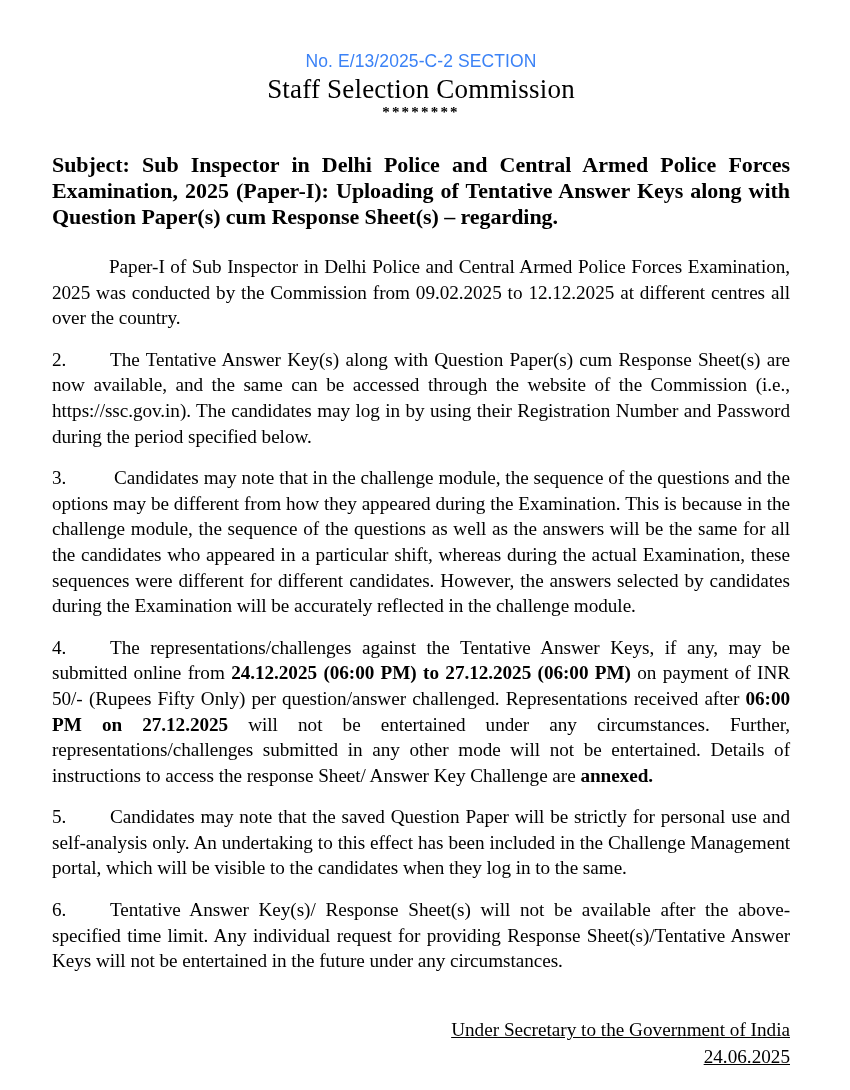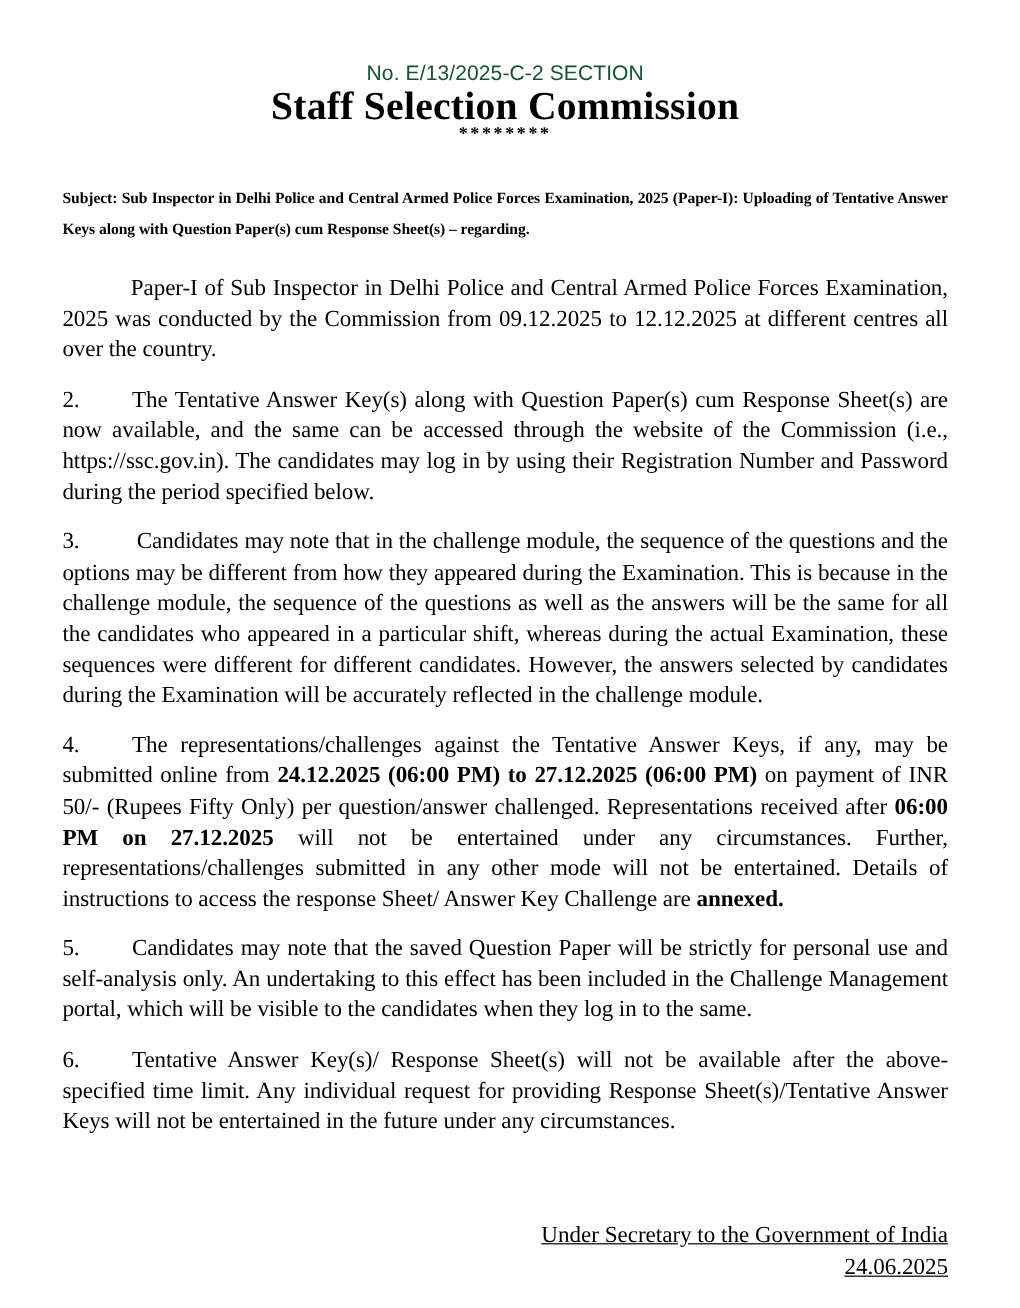--- a/index.html
+++ b/index.html
@@ -29,45 +29,45 @@
 
   
   .doc-header {
     text-align: center;
   }
   .file-no {
     font-family: "Liberation Sans", "DejaVu Sans", sans-serif;
     font-size: 17.5px;
     line-height: 23px;
     letter-spacing: 0.1px;
-    color: #14532d;
+    color: #3b82f6;
   }
   .org-title {
     font-family: "Liberation Serif", "DejaVu Serif", serif;
-    font-weight: bold;
-    font-size: 33px;
+    font-weight: normal;
+    font-size: 27px;
     line-height: 30px;
     margin-top: 1px;
     letter-spacing: 0.2px;
     text-align: center;
   }
   .stars {
     font-family: "Liberation Serif", "DejaVu Serif", serif;
     font-weight: bold;
     font-size: 15px;
     line-height: 17px;
     letter-spacing: 2.2px;
     margin-top: 0px;
   }
 
   
   .subject {
     margin-top: 31px;
     font-weight: bold;
-    font-size: 13px;
+    font-size: 22px;
     line-height: 26px;
     text-align: justify;
     text-align-last: left;
     letter-spacing: -0.05px;
   }
 
   
   .para {
     font-size: 19.2px;
     line-height: 25.6px;
@@ -109,21 +109,21 @@
 <div class="page">
 
   <div class="doc-header">
     <div class="file-no">No. E/13/2025-C-2 SECTION</div>
     <div class="org-title">Staff Selection Commission</div>
     <div class="stars">********</div>
   </div>
 
   <div class="subject">Subject: Sub Inspector in Delhi Police and Central Armed Police Forces Examination, 2025 (Paper-I): Uploading of Tentative Answer Keys along with Question Paper(s) cum Response Sheet(s) – regarding.</div>
 
-  <div class="para first">Paper-I of Sub Inspector in Delhi Police and Central Armed Police Forces Examination, 2025 was conducted by the Commission from 09.12.2025 to 12.12.2025 at different centres all over the country.</div>
+  <div class="para first">Paper-I of Sub Inspector in Delhi Police and Central Armed Police Forces Examination, 2025 was conducted by the Commission from 09.02.2025 to 12.12.2025 at different centres all over the country.</div>
 
   <div class="para">
     <span class="num">2.</span><span>The Tentative Answer Key(s) along with Question Paper(s) cum Response Sheet(s) are now available, and the same can be accessed through the website of the Commission (i.e., https://ssc.gov.in). The candidates may log in by using their Registration Number and Password during the period specified below.</span>
   </div>
 
   <div class="para">
     <span class="num wide">3.</span><span>Candidates may note that in the challenge module, the sequence of the questions and the options may be different from how they appeared during the Examination. This is because in the challenge module, the sequence of the questions as well as the answers will be the same for all the candidates who appeared in a particular shift, whereas during the actual Examination, these sequences were different for different candidates. However, the answers selected by candidates during the Examination will be accurately reflected in the challenge module.</span>
   </div>
 
   <div class="para">

